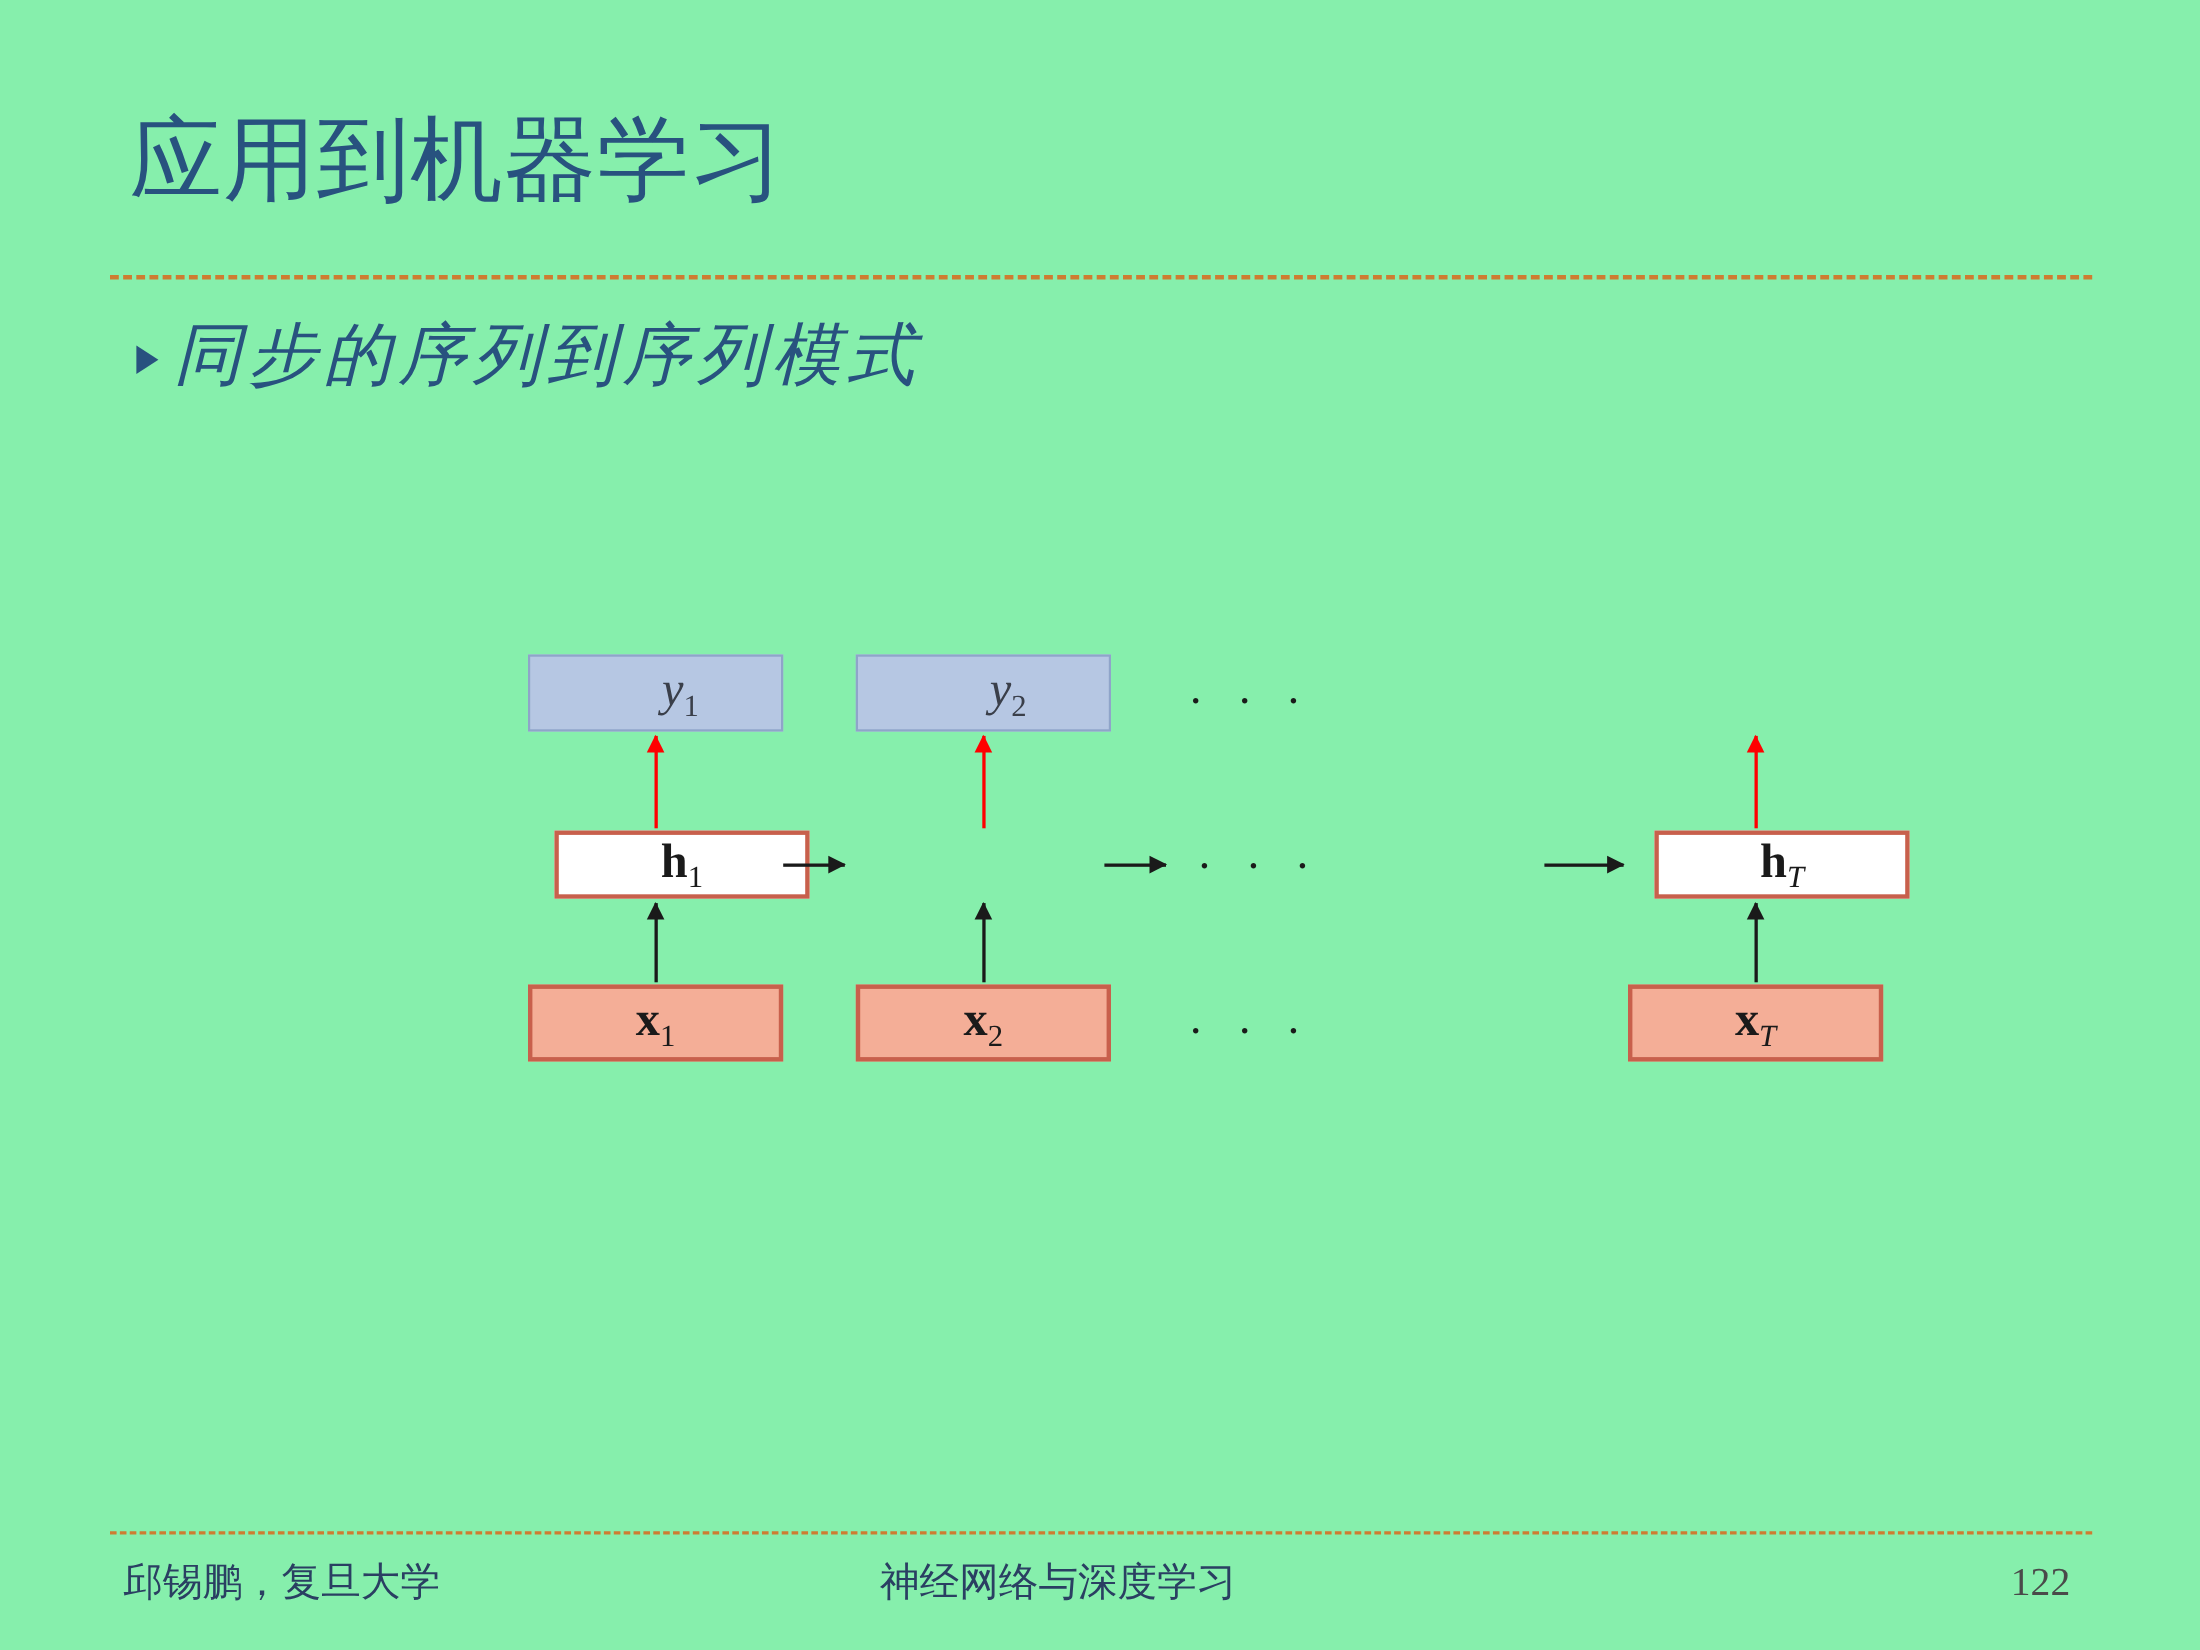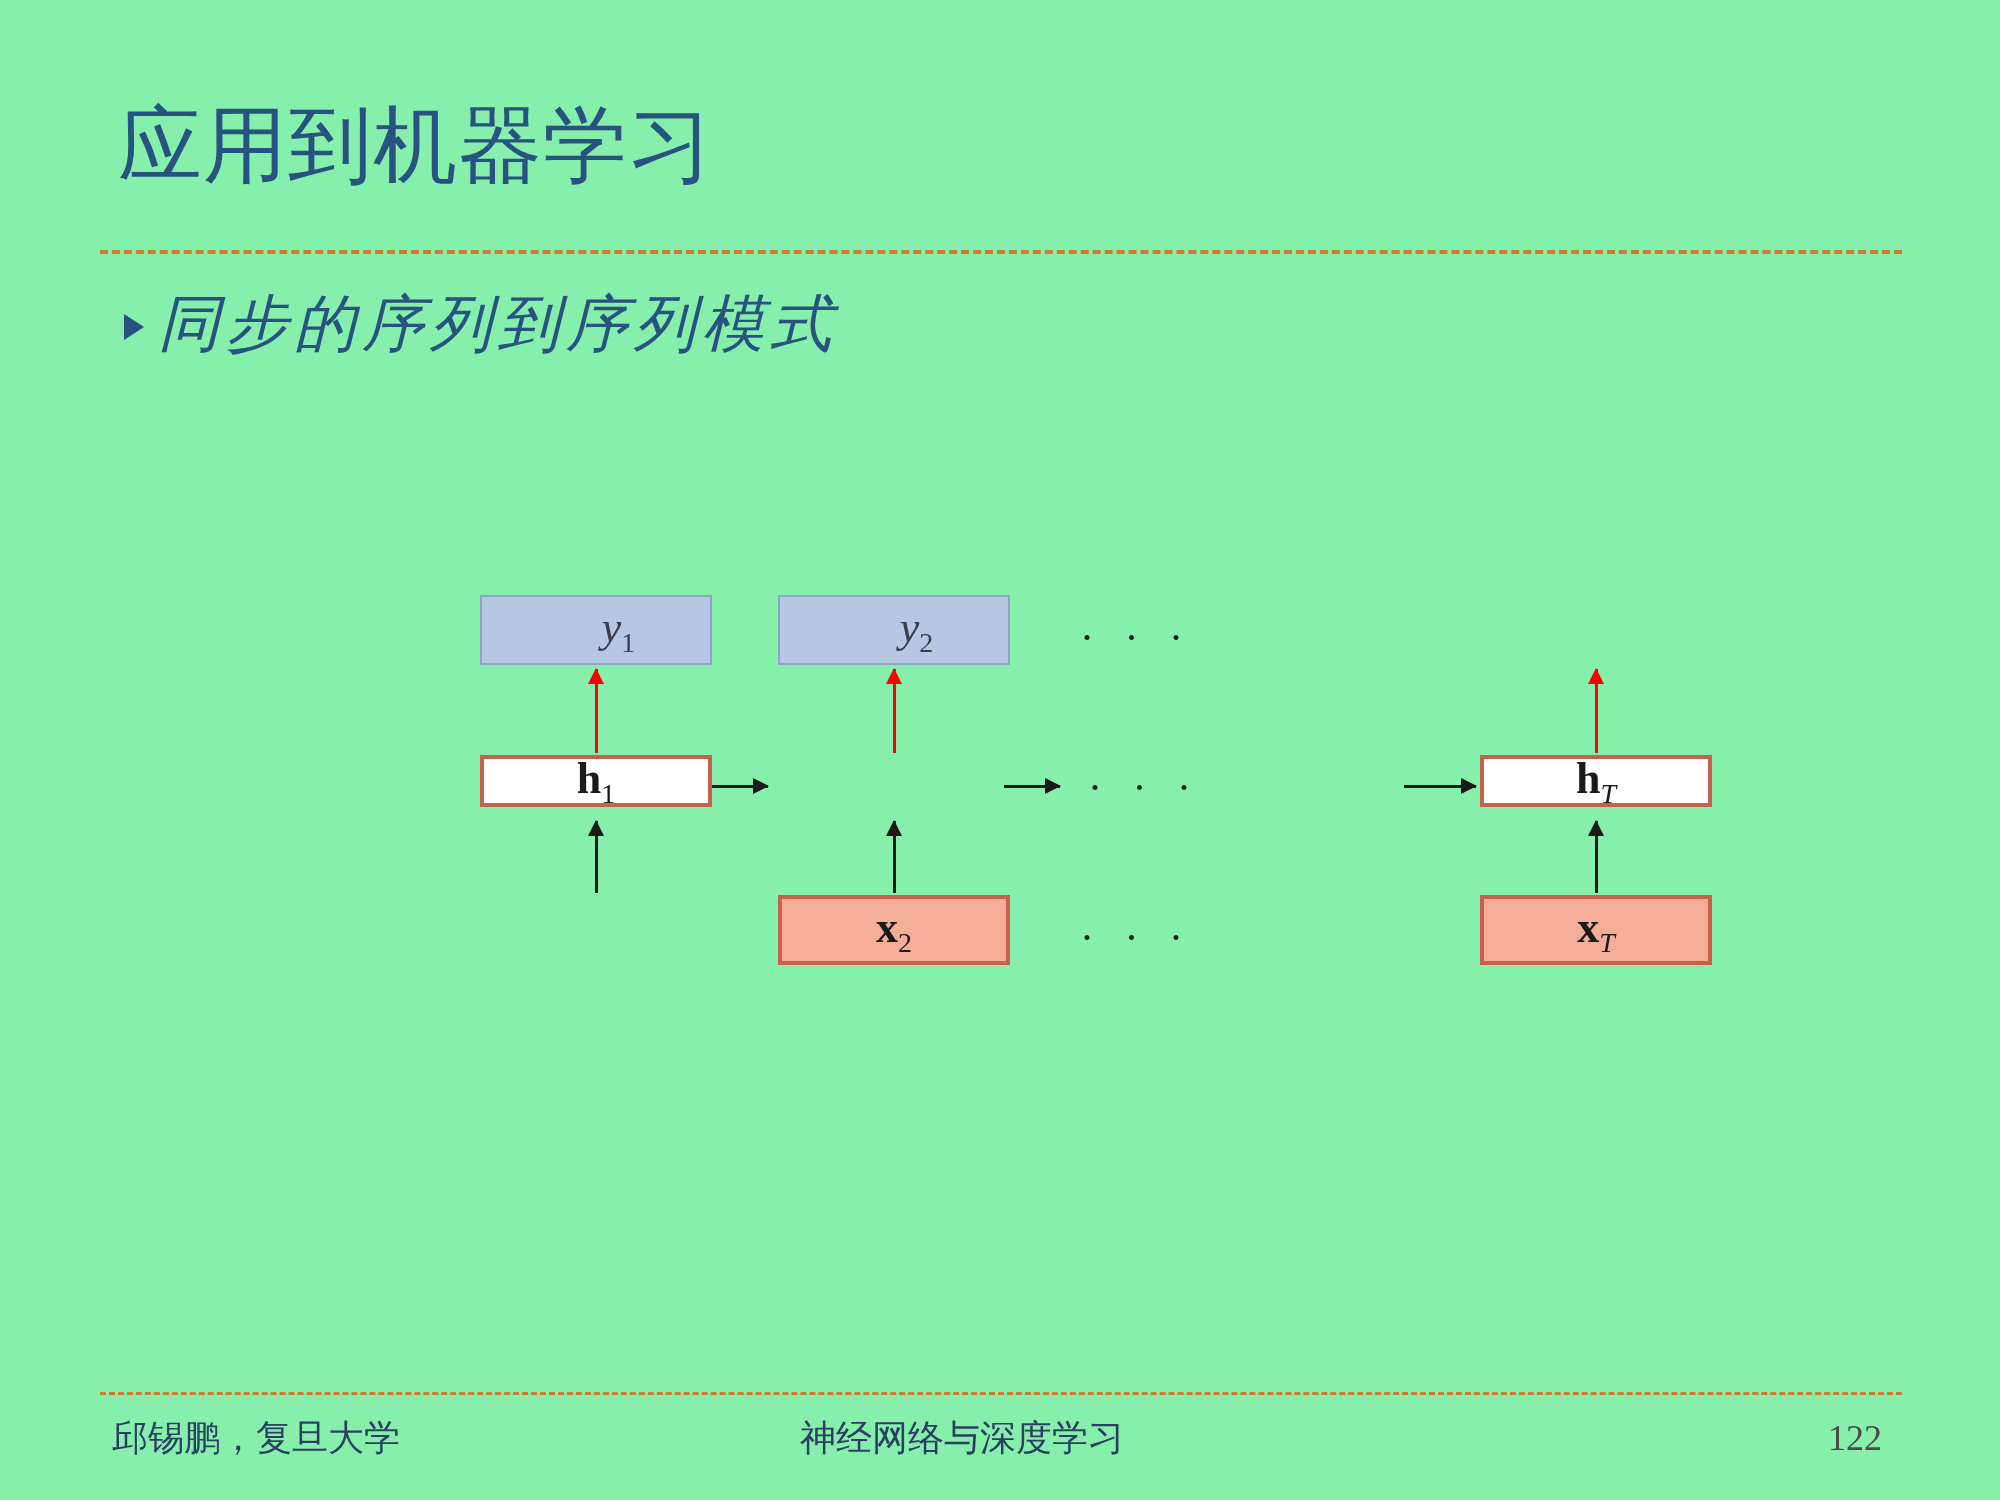--- a/index.html
+++ b/index.html
@@ -122,23 +122,24 @@
 
   .node-y {
     top: 0;
     height: 70px;
     background: #B6C7E3;
     border: 2px solid #8FA4C9;
     padding-left: 45px;
   }
   .node-h {
     top: 160px;
-    height: 52px;
+    height: 62px;
     background: #ffffff;
     border: 4px solid #C8604C;
+    margin-left: 24px;
   }
   .node-x {
     top: 300px;
     height: 70px;
     background: #F4AE97;
     border: 4px solid #C8604C;
   }
 
   .lbl {
     display: inline-block;
@@ -282,20 +283,23 @@
         <span class="shaft"></span>
         <span class="head"></span>
       </div>
       <div class="node node-h">
         <span class="lbl lbl-h"><span>h</span><span class="sub">1</span></span>
       </div>
       <div class="varrow varrow-xh">
         <span class="shaft"></span>
         <span class="head"></span>
       </div>
+      <div class="node node-x">
+        <span class="lbl lbl-x"><span>x</span><span class="sub">1</span></span>
+      </div>
     </div>
 
     <div class="col" id="col-2">
       <div class="node node-y">
         <span class="lbl lbl-y"><span>y</span><span class="sub">2</span></span>
       </div>
       <div class="varrow varrow-hy">
         <span class="shaft"></span>
         <span class="head"></span>
       </div>

